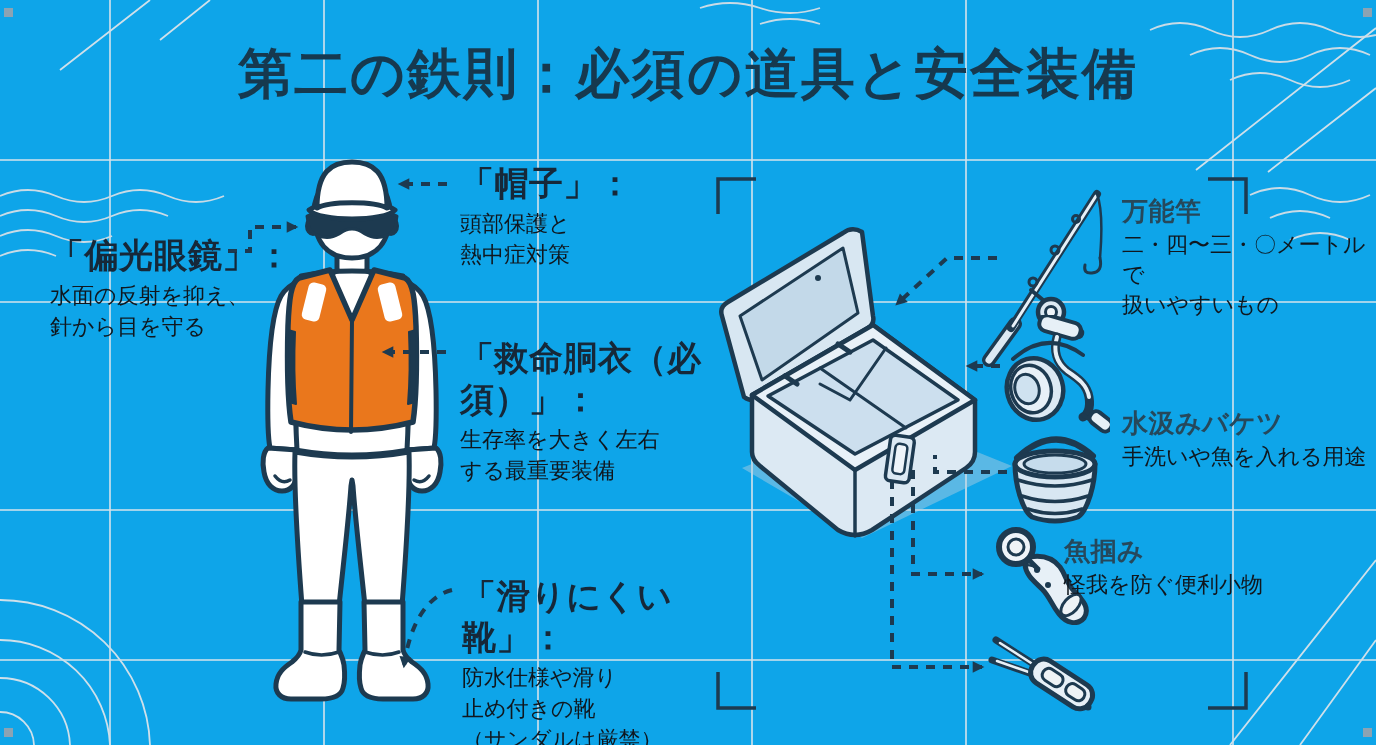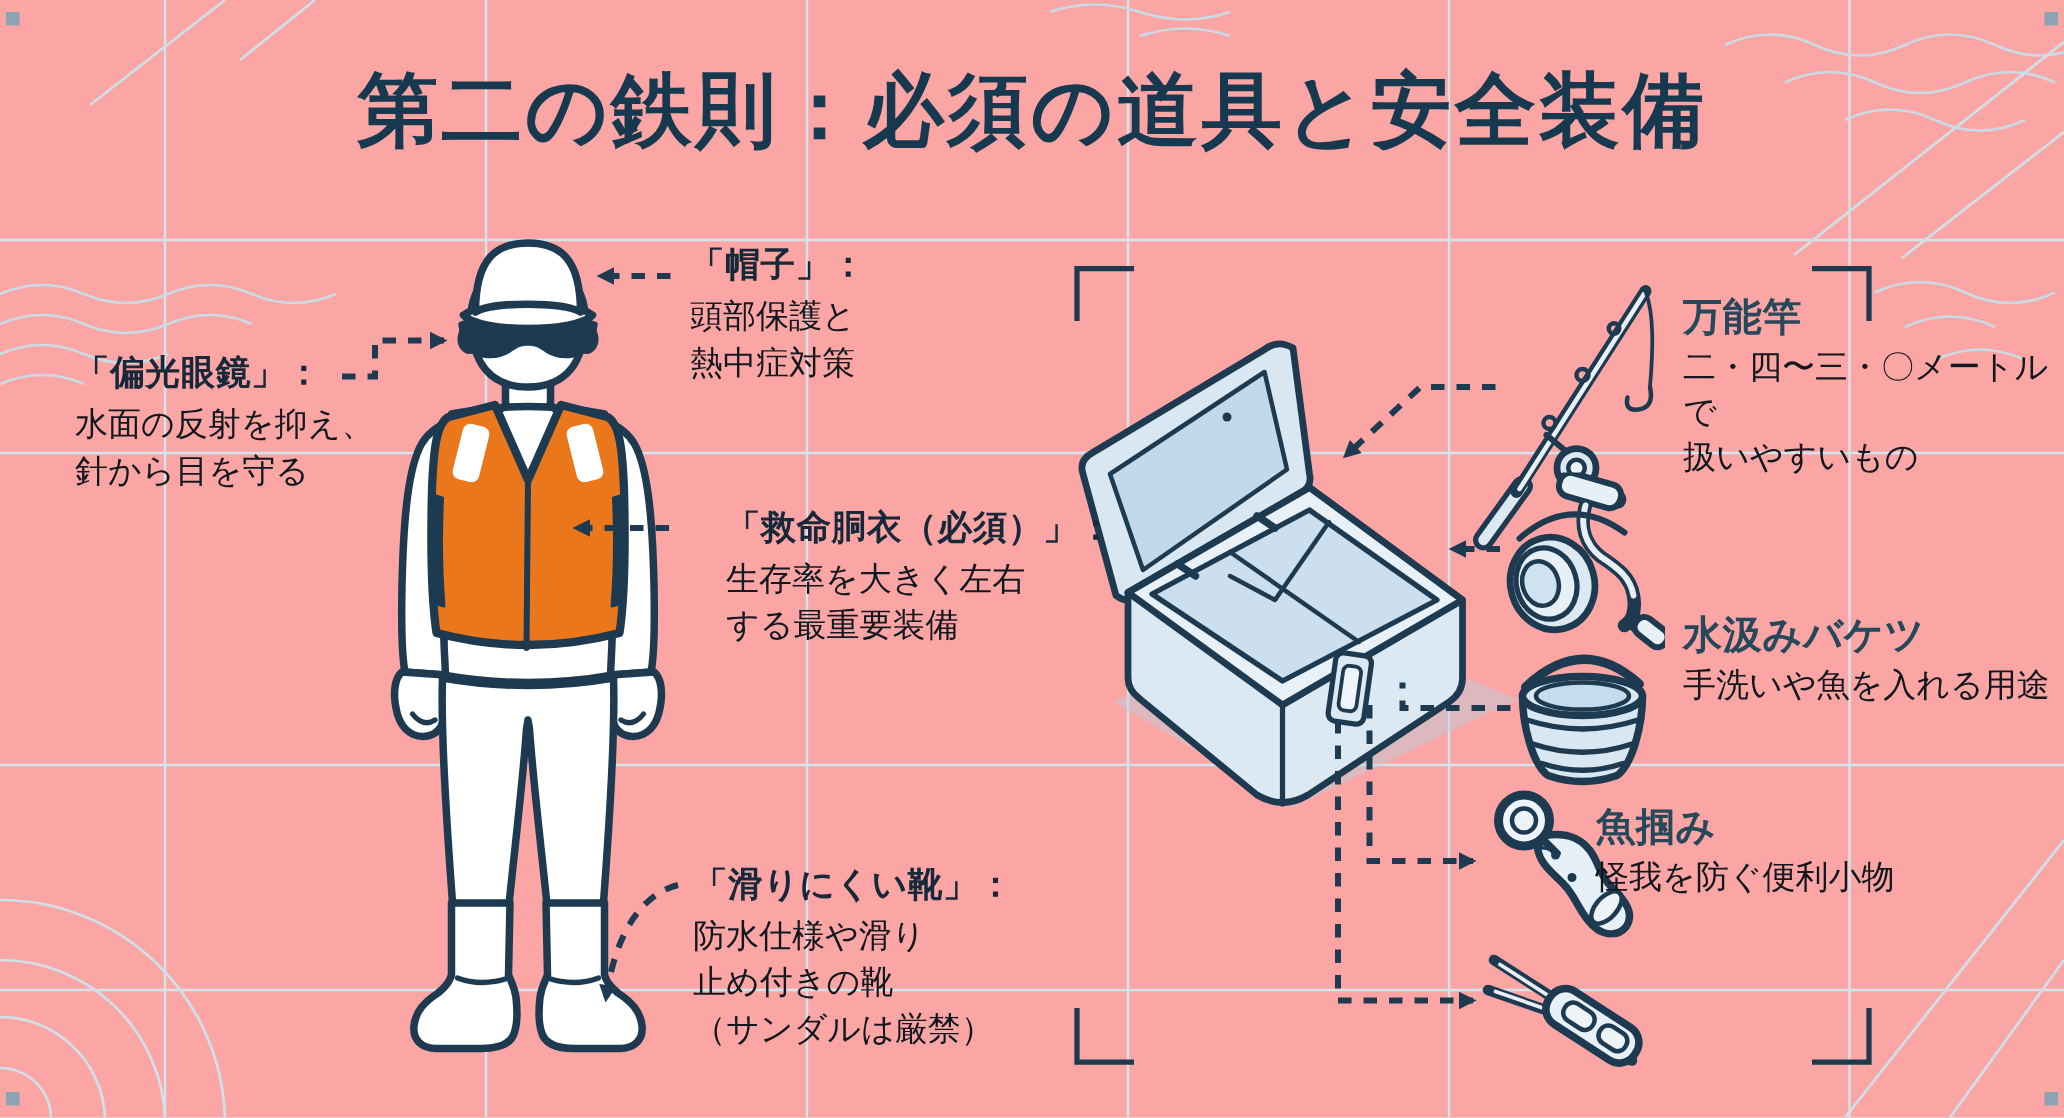--- a/index.html
+++ b/index.html
@@ -1,29 +1,29 @@
 <!DOCTYPE html>
 <html><head>
 <meta charset="utf-8">
 <style>
   html,body{margin:0;padding:0;background:#dfe7ec;}
   .stage{
     position:relative;width:1376px;height:745px;overflow:hidden;
-    background:#fca5a5;
+    background:#0ea5e9;
     font-family:"Liberation Sans","DejaVu Sans",sans-serif;
     -webkit-font-smoothing:antialiased;
   }
   svg{display:block}
   .abs{position:absolute}
   .title{
     position:absolute;left:0;top:38px;width:100%;text-align:center;
     font-size:54px;font-weight:800;color:#16394f;letter-spacing:2px;
   }
   .callout,.gear{position:absolute}
-  .co-head{font-size:23px;font-weight:800;color:#162839;letter-spacing:.5px;line-height:1.2;}
+  .co-head{font-size:34px;font-weight:800;color:#162839;letter-spacing:.5px;line-height:1.2;}
   .co-body{font-size:22px;font-weight:400;color:#10171e;line-height:1.42;white-space:pre-line;margin-top:4px;}
   .gear-head{font-size:26px;font-weight:700;color:#26485b;letter-spacing:.5px;line-height:1.2;}
   .gear-body{font-size:22px;font-weight:400;color:#10171e;line-height:1.36;white-space:pre-line;margin-top:3px;}
   .ol{stroke:#1d3a50;stroke-linejoin:round;stroke-linecap:round;}
 </style>
 </head>
 <body>
 
 <div class="stage">
 
@@ -206,21 +206,21 @@
     <div class="co-body">頭部保護と
 熱中症対策</div>
   </div>
 
   <div class="callout" style="left:50px;top:235px;width:260px">
     <div class="co-head">「偏光眼鏡」：</div>
     <div class="co-body">水面の反射を抑え、
 針から目を守る</div>
   </div>
 
-  <div class="callout" style="left:484px;top:338px;width:260px">
+  <div class="callout" style="left:460px;top:338px;width:260px">
     <div class="co-head">「救命胴衣（必須）」：</div>
     <div class="co-body">生存率を大きく左右
 する最重要装備</div>
   </div>
 
   <div class="callout" style="left:462px;top:576px;width:260px">
     <div class="co-head">「滑りにくい靴」：</div>
     <div class="co-body">防水仕様や滑り
 止め付きの靴
 （サンダルは厳禁）</div>

